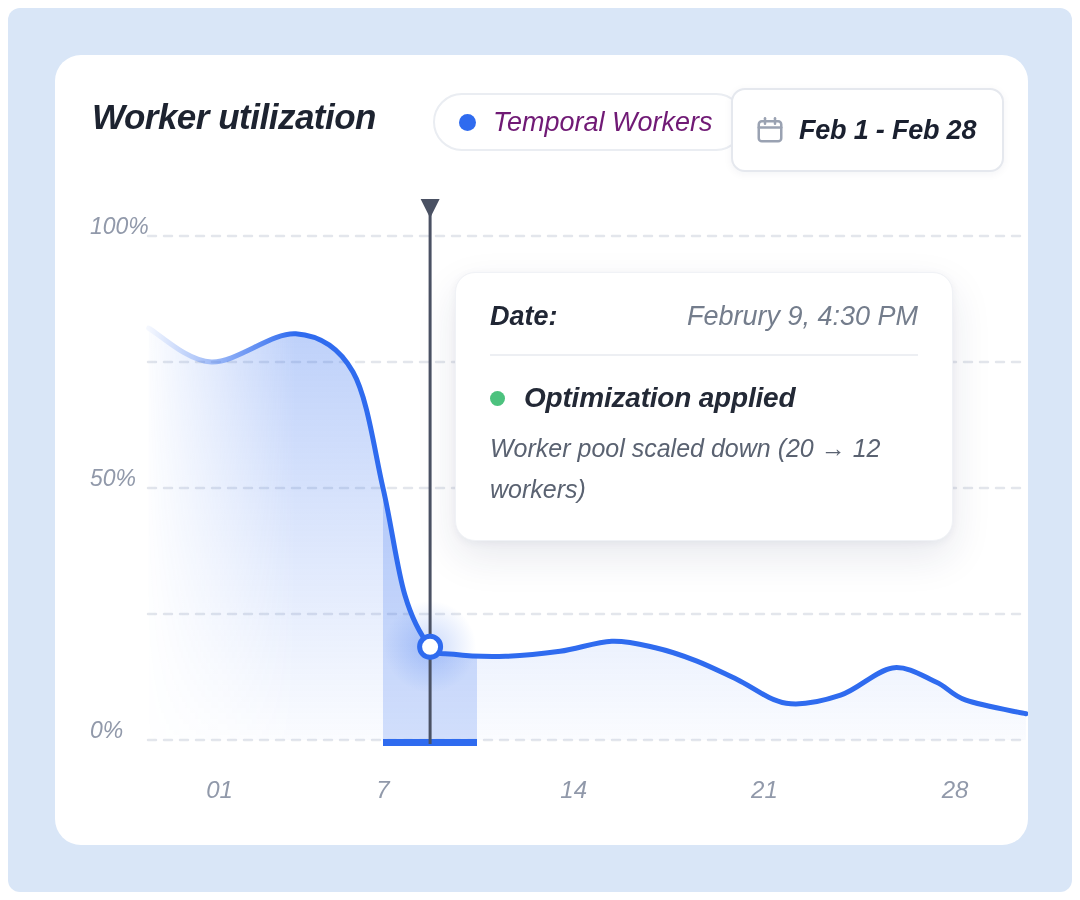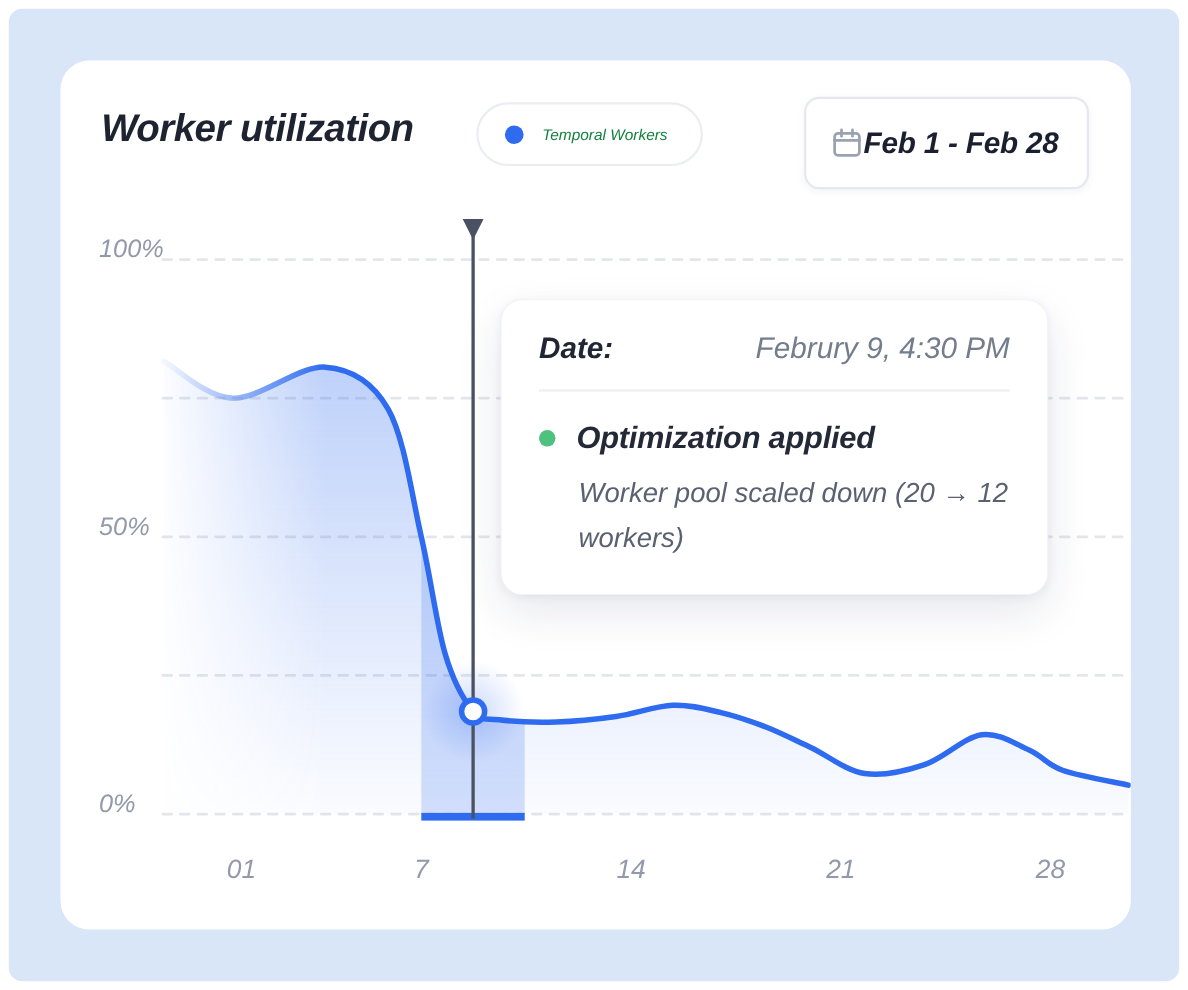--- a/index.html
+++ b/index.html
@@ -16,43 +16,43 @@
   .title {
     position:absolute; left:37px; top:42px; margin:0;
     font-size:35px; font-weight:700; color:#1d2330; letter-spacing:-0.5px;
   }
   .legend-pill {
     position:absolute; left:378px; top:38px; height:58px; box-sizing:border-box;
     display:flex; align-items:center; gap:17px; padding:0 30px 0 24px;
     background:#ffffff; border:2px solid #eaedf2; border-radius:999px;
   }
   .legend-dot { width:17px; height:17px; border-radius:50%; flex:0 0 auto; }
-  .legend-label { font-size:14px; font-weight:500; color:#15803d; white-space:nowrap; }
+  .legend-label { font-size:27px; font-weight:500; color:#701a75; white-space:nowrap; }
   .date-box {
     position:absolute; left:676px; top:33px; height:84px; box-sizing:border-box;
-    display:flex; align-items:center; padding:0 26px 0 22px;
+    display:flex; align-items:center; gap:14px; padding:0 26px 0 22px;
     background:#ffffff; border:2px solid #e5e8ee; border-radius:14px;
     box-shadow:0 2px 8px rgba(25,39,80,0.05); cursor:pointer;
   }
   .date-label { font-size:27px; font-weight:600; color:#1a202f; letter-spacing:-0.2px; white-space:nowrap; }
   .chart-svg { position:absolute; left:0; top:0; }
   .tooltip {
     position:absolute; left:400px; top:217px; width:498px; box-sizing:border-box;
     background:#ffffff; border:1px solid #f0f2f6; border-radius:20px;
     padding:28px 34px 30px 34px;
     box-shadow:0 16px 40px rgba(28,42,85,0.10), 0 2px 8px rgba(28,42,85,0.05);
   }
   .tt-head { display:flex; justify-content:space-between; align-items:baseline;
              padding-bottom:22px; border-bottom:2px solid #edeff3; }
   .tt-date-label { font-size:27px; font-weight:600; color:#202634; }
   .tt-date-value { font-size:27px; font-weight:400; color:#747d8c; }
   .tt-event { display:flex; align-items:center; gap:19px; margin-top:26px; }
   .tt-dot { width:15px; height:15px; border-radius:50%; flex:0 0 auto; }
   .tt-event-title { font-size:28px; font-weight:600; color:#232936; letter-spacing:-0.2px; }
-  .tt-body { margin-top:14px; font-size:25px; line-height:41px; color:#5a6271;margin-left:36px; }
+  .tt-body { margin-top:14px; font-size:25px; line-height:41px; color:#5a6271; }
   .tt-line { margin:0; }
 </style>
 </head>
 <body>
 
 <div class="page">
   <div class="panel">
     <div class="card">
 
       <h1 class="title">Worker utilization</h1>

